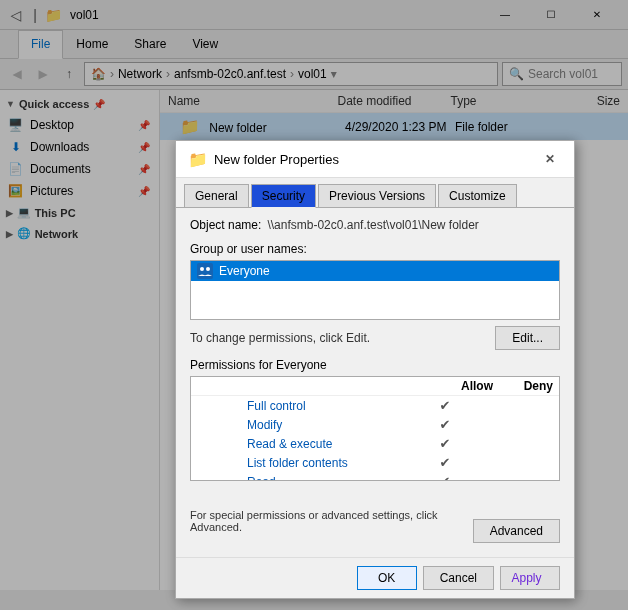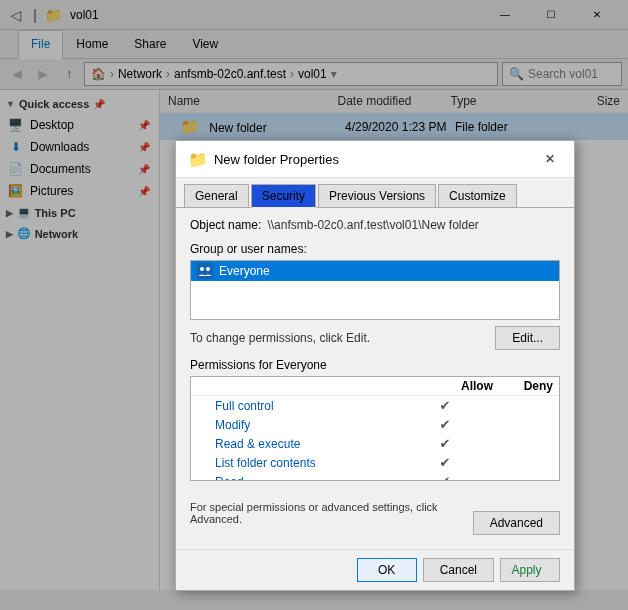--- a/index.html
+++ b/index.html
@@ -284,20 +284,21 @@
     }
     .perm-name-col { flex: 1; }
     .perm-allow-col { width: 60px; text-align: right; }
     .perm-deny-col { width: 60px; text-align: right; }
 
     .perm-row {
       display: flex;
       align-items: center;
       padding: 2px 24px;
       font-size: 12px;
+      margin-left: 32px;
     }
     .perm-row-name { flex: 1; color: #0057b3; }
     .perm-check { width: 60px; text-align: center; color: #555; font-size: 13px; }
 
     .special-text {
       font-size: 11px;
       color: #333;
       margin-top: 6px;
       margin-bottom: 10px;
     }
@@ -313,21 +314,21 @@
     }
     .btn {
       padding: 4px 16px;
       font-size: 12px;
       border: 1px solid #aaa;
       background: #e1e1e1;
       cursor: pointer;
       min-width: 60px;
     }
     .btn.primary { background: #e8f0fe; border-color: #0078d7; color: #000; }
-    .btn.disabled { color: #15803d; cursor: default; padding-left: 9px; }
+    .btn.disabled { color: #6d28d9; cursor: default; padding-left: 9px; }
 
     
     .perms-box::-webkit-scrollbar { width: 14px; }
     .perms-box::-webkit-scrollbar-track { background: #f0f0f0; }
     .perms-box::-webkit-scrollbar-thumb { background: #c0c0c0; border: 2px solid #f0f0f0; }
 
     .checkmark { color: #555; }
   </style>
 </head>
 <body>
@@ -506,21 +507,21 @@
           <span class="perm-check checkmark">✔</span>
           <span class="perm-check"></span>
         </div>
         <div class="perm-row">
           <span class="perm-row-name">Read</span>
           <span class="perm-check checkmark">✔</span>
           <span class="perm-check"></span>
         </div>
       </div>
 
-      <div style="display:flex; align-items:flex-end; justify-content:space-between; margin-top:14px; margin-bottom:4px;">
+      <div style="display:flex; align-items:flex-end; justify-content:space-between; margin-top:22px; margin-bottom:4px;">
         <span class="special-text" style="max-width:280px;">For special permissions or advanced settings, click Advanced.</span>
         <button class="btn">Advanced</button>
       </div>
     </div>
 
     <div class="dialog-footer">
       <button class="btn primary">OK</button>
       <button class="btn">Cancel</button>
       <button class="btn disabled">Apply</button>
     </div>

